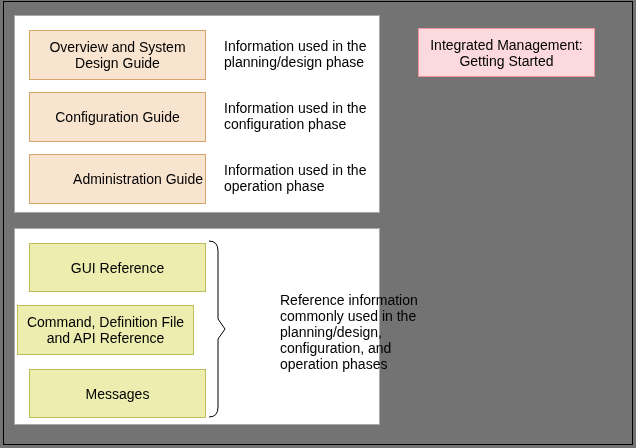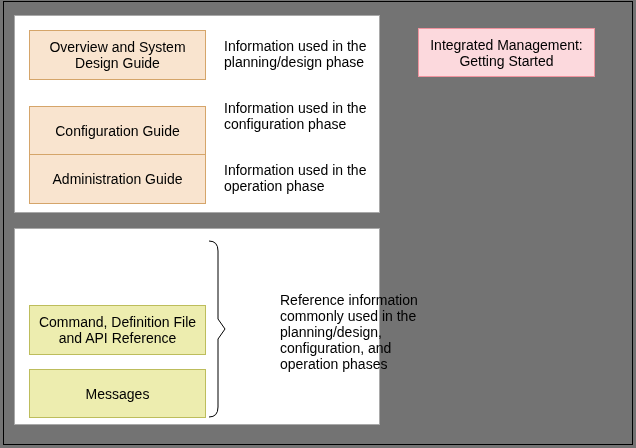--- a/index.html
+++ b/index.html
@@ -34,35 +34,35 @@
     justify-content: center;
     text-align: center;
     white-space: pre-line;
     padding: 2px;
   }
   .box-tan   { background: #F9E4CF; border: 1px solid #D5A56A; }
   .box-green { background: #EDEDAF; border: 1px solid #BDBD5C; }
   .box-pink  { background: #FCD9DD; border: 1px solid #F0939E; }
 
   .tan-1 { left: 14px; top: 14px;  width: 177px; height: 50px; }
-  .tan-2 { left: 14px; top: 76px;  width: 177px; height: 50px; margin-top: 14px; }
-  .tan-3 { left: 14px; top: 138px; width: 177px; height: 50px; }
+  .tan-2 { left: 14px; top: 76px;  width: 177px; height: 50px; }
+  .tan-3 { left: 14px; top: 138px; width: 177px; height: 50px; justify-content: flex-end; }
 
   .desc {
     position: absolute;
     left: 209px;
     width: 165px;
     white-space: pre-line;
   }
   .desc-1 { top: 22px; }
   .desc-2 { top: 84px; }
   .desc-3 { top: 146px; }
 
   .green-1 { left: 14px; top: 14px;  width: 177px; height: 49px; }
-  .green-2 { left: 14px; top: 76px;  width: 177px; height: 50px; }
+  .green-2 { left: 2px; top: 76px;  width: 177px; height: 50px; }
   .green-3 { left: 14px; top: 140px; width: 177px; height: 49px; }
 
   .brace {
     position: absolute;
     left: 193px; top: 11px;
     width: 18px; height: 178px;
   }
   .brace-note {
     position: absolute;
     left: 221px; top: 63px;
@@ -101,20 +101,23 @@
 configuration phase</div>
 
     <div class="box box-tan tan-3">
       <span>Administration Guide</span>
     </div>
     <div class="desc desc-3">Information used in the
 operation phase</div>
   </div>
 
   <div class="group group-bottom">
+    <div class="box box-green green-1">
+      <span>GUI Reference</span>
+    </div>
     <div class="box box-green green-2">
       <span>Command, Definition File
 and API Reference</span>
     </div>
     <div class="box box-green green-3">
       <span>Messages</span>
     </div>
 
     <svg class="brace" viewBox="0 0 18 178" preserveAspectRatio="none">
       <path d="M1,1 Q10,1 10,11 L10,79 L17,89 L10,99 L10,167 Q10,177 1,177" fill="none" stroke="#000" stroke-width="1"></path>

